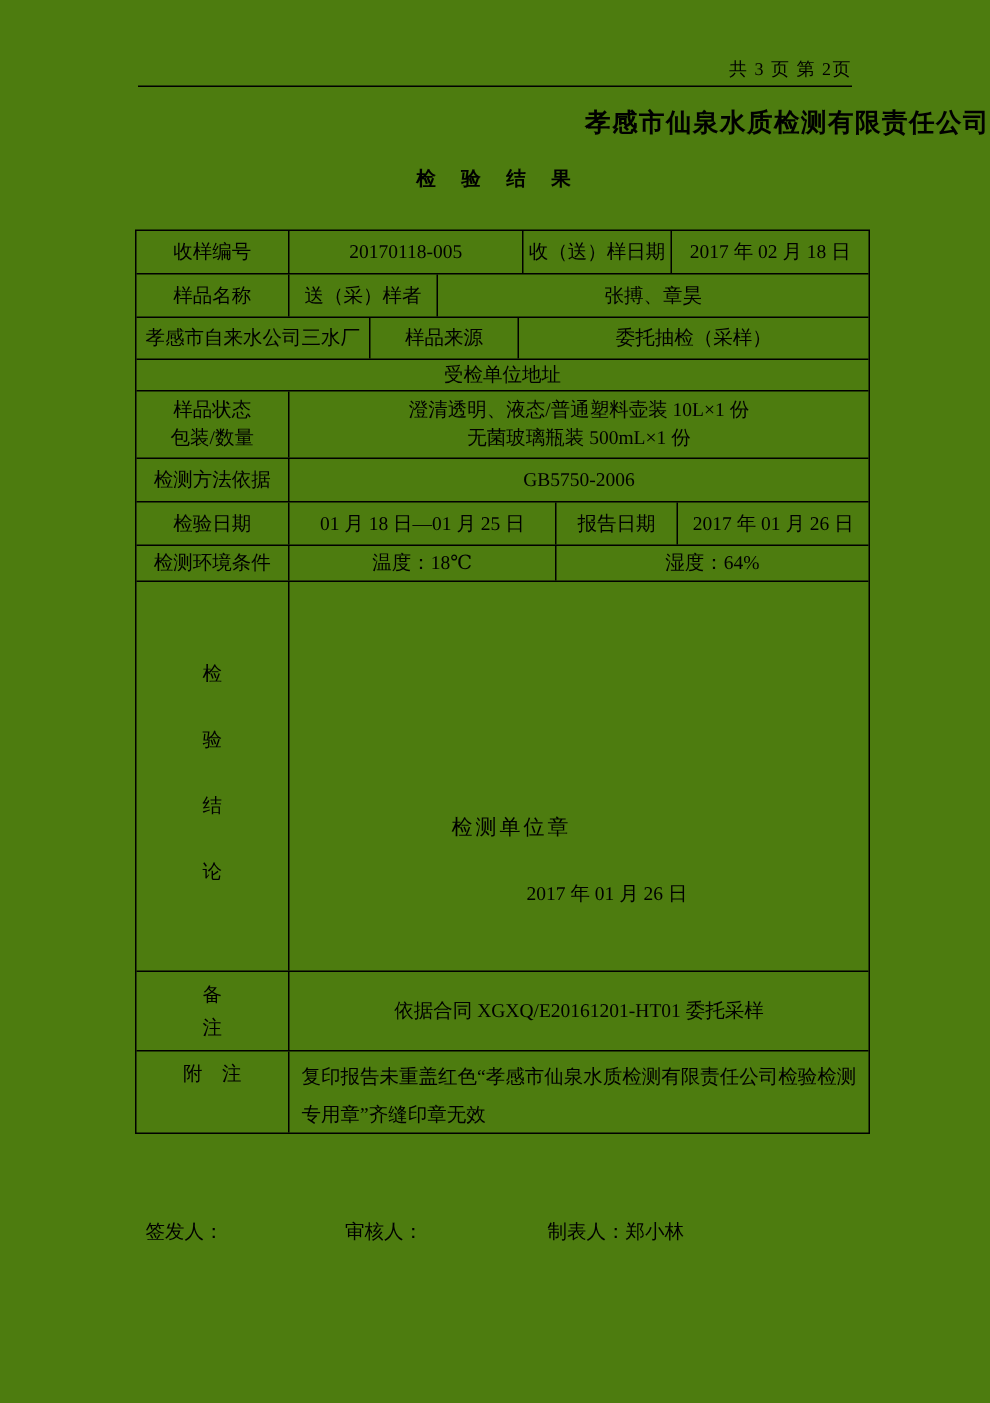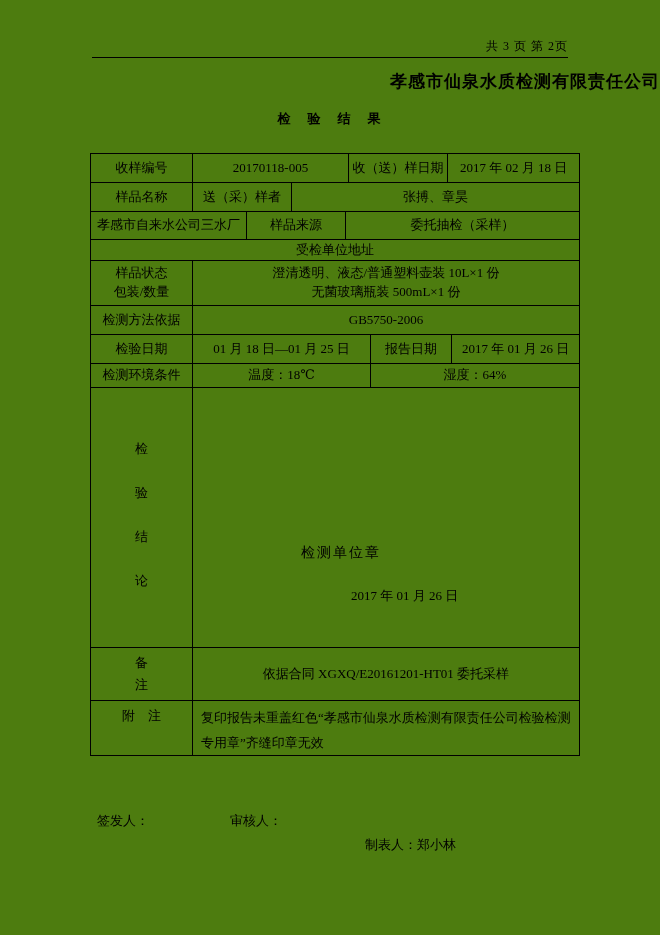--- a/index.html
+++ b/index.html
@@ -63,21 +63,21 @@
   .r-note { height:54px; }
   .note-label { align-items:flex-start; padding-top:7px; }
   .note-body {
     display:block; text-align:left; padding:4px 8px 0 8px; line-height:25px;
   }
 
   
   .sign-row { position:absolute; top:812px; left:0; width:100%; font-size:13px; }
   .sign-issuer   { position:absolute; left:97px;  top:0; }
   .sign-reviewer { position:absolute; left:230px; top:0; }
-  .sign-preparer { position:absolute; left:365px; top:0;margin-top:24px; }
+  .sign-preparer { position:absolute; left:365px; top:0; }
 </style>
 </head>
 <body>
 
 <div class="page">
 
   <div class="page-indicator">共 3 页  第 2页</div>
   <div class="header-rule"></div>
   <div class="company-title">孝感市仙泉水质检测有限责任公司</div>
   <div class="report-title">检　验　结　果</div>

